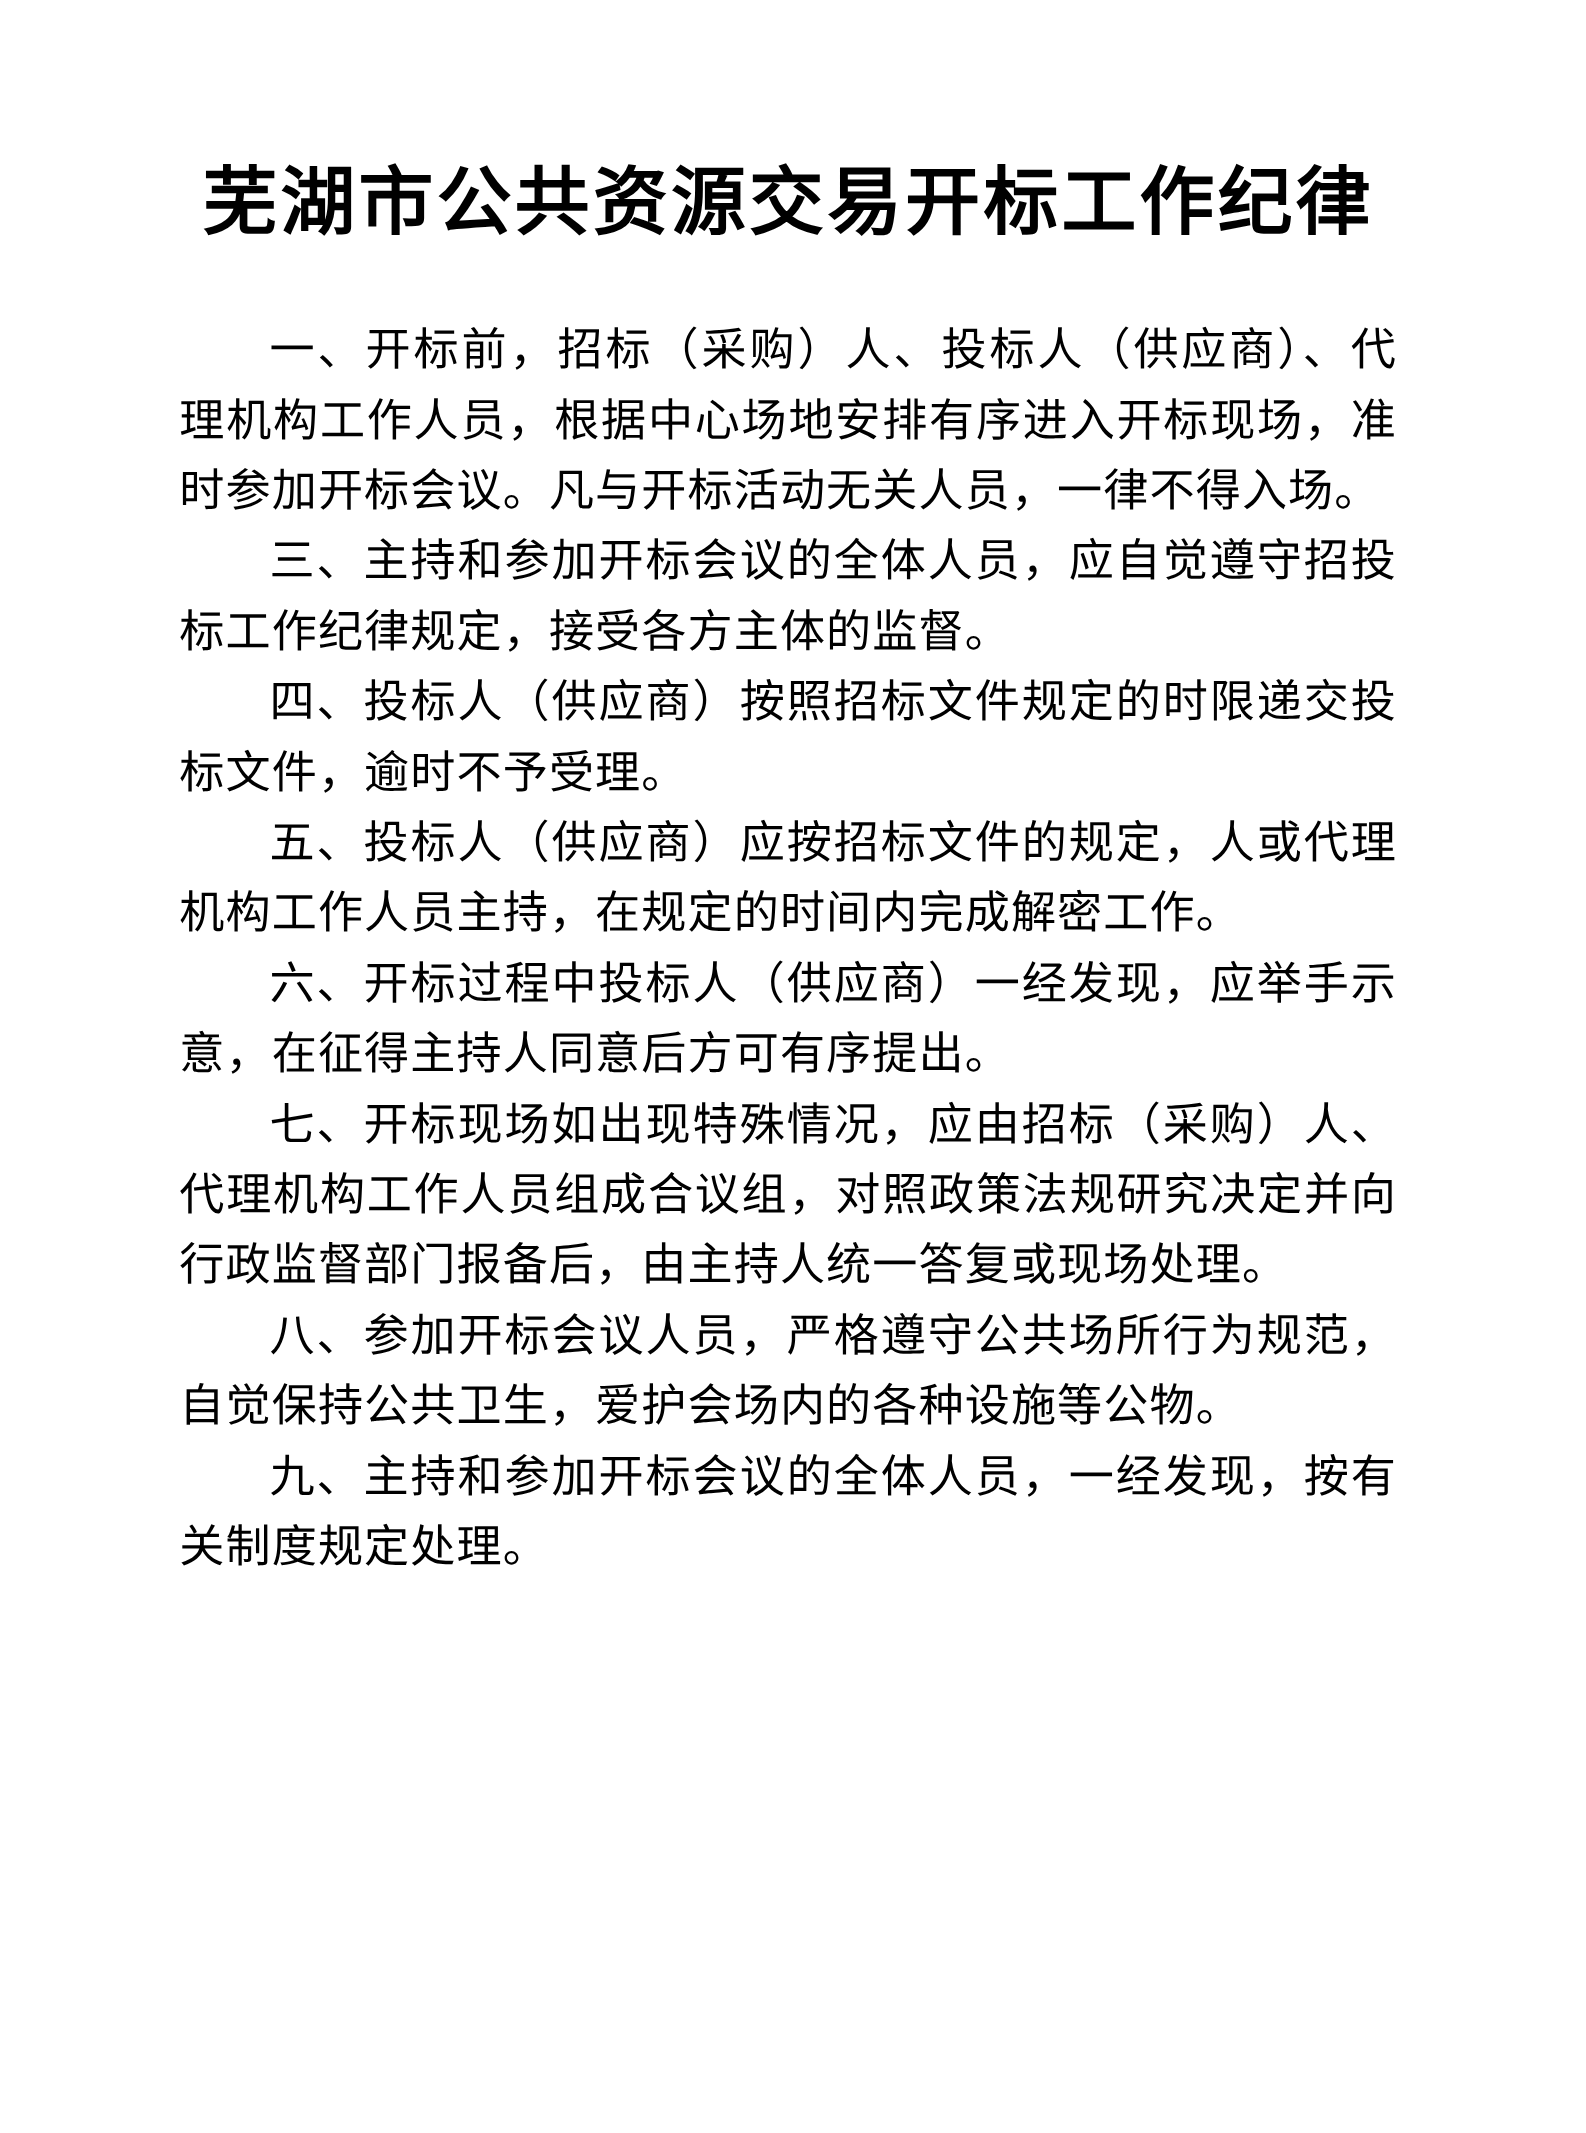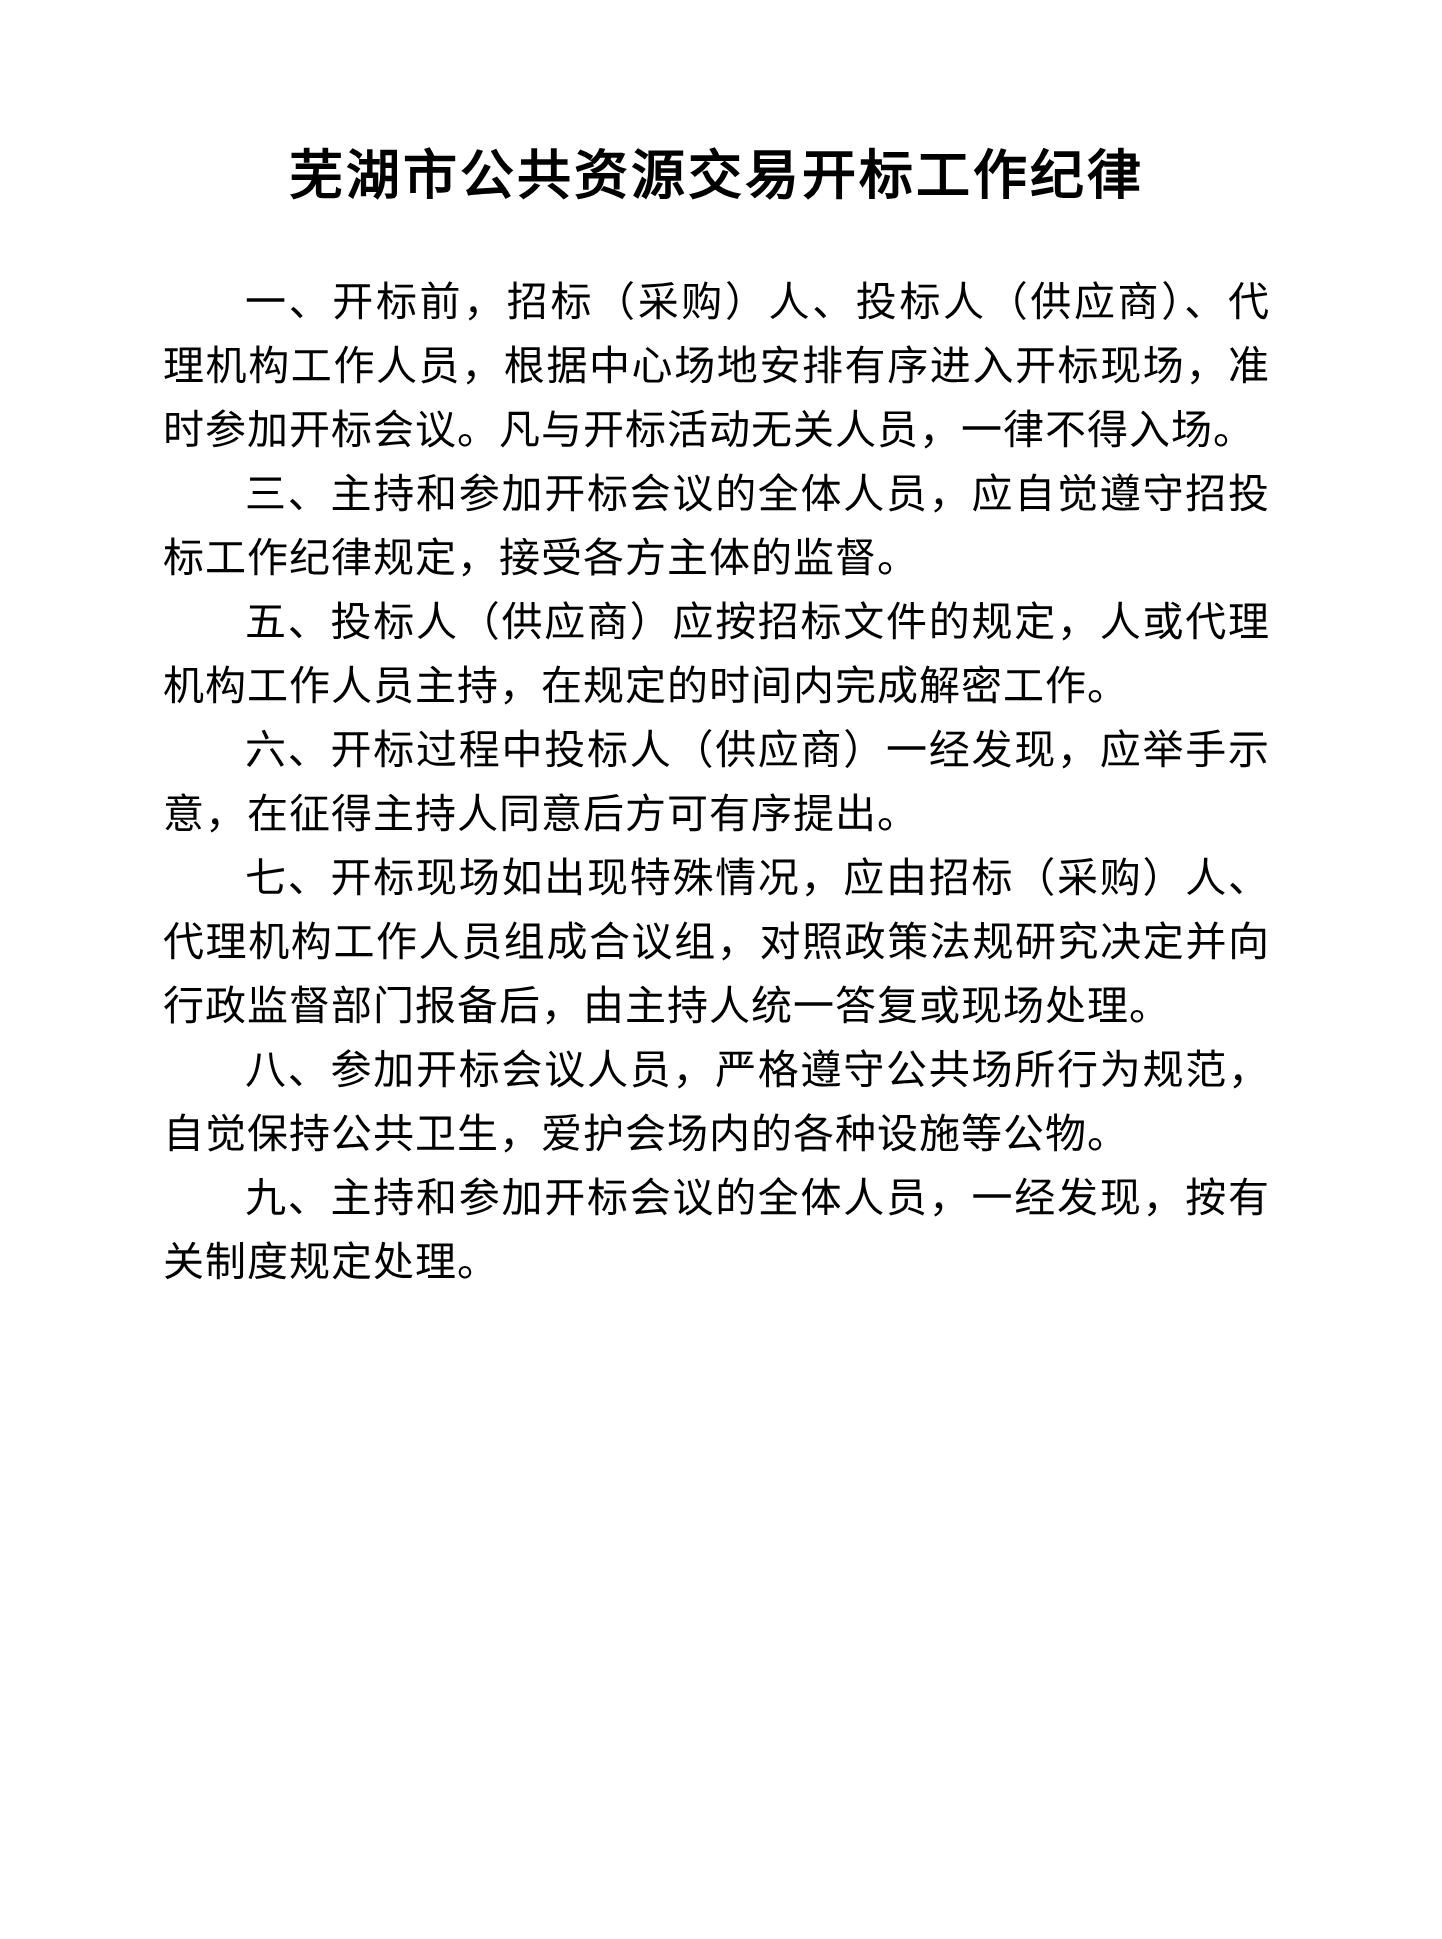--- a/index.html
+++ b/index.html
@@ -14,21 +14,21 @@
     margin: 0 auto;
     background: #ffffff;
     box-sizing: border-box;
     padding: 147px 172px 0 163px;
     font-family: "Liberation Serif", "DejaVu Serif", serif;
     color: #000000;
     overflow: hidden;
   }
   .doc-title {
     margin: 0 0 64px 0;
-    font-size: 54px;
+    font-size: 68px;
     line-height: 1.1;
     font-weight: 700;
     text-align: center;
     letter-spacing: 3px;
     white-space: nowrap;
   }
   .doc-body {
     width: 100%;
   }
   .para {
@@ -45,19 +45,20 @@
 </head>
 <body>
 
 <div class="page">
   <h1 class="doc-title">芜湖市公共资源交易开标工作纪律</h1>
 
   <div class="doc-body">
 
   <p class="para">一、开标前，招标（采购）人、投标人（供应商）、代理机构工作人员，根据中心场地安排有序进入开标现场，准时参加开标会议。凡与开标活动无关人员，一律不得入场。</p>
       <p class="para">三、主持和参加开标会议的全体人员，应自觉遵守招投标工作纪律规定，接受各方主体的监督。</p>
+      <p class="para">四、投标人（供应商）按照招标文件规定的时限递交投标文件，逾时不予受理。</p>
       <p class="para">五、投标人（供应商）应按招标文件的规定，人或代理机构工作人员主持，在规定的时间内完成解密工作。</p>
       <p class="para">六、开标过程中投标人（供应商）一经发现，应举手示意，在征得主持人同意后方可有序提出。</p>
       <p class="para">七、开标现场如出现特殊情况，应由招标（采购）人、代理机构工作人员组成合议组，对照政策法规研究决定并向行政监督部门报备后，由主持人统一答复或现场处理。</p>
       <p class="para">八、参加开标会议人员，严格遵守公共场所行为规范，自觉保持公共卫生，爱护会场内的各种设施等公物。</p>
       <p class="para">九、主持和参加开标会议的全体人员，一经发现，按有关制度规定处理。</p>
     </div>
 </div>
 
 </body></html>

